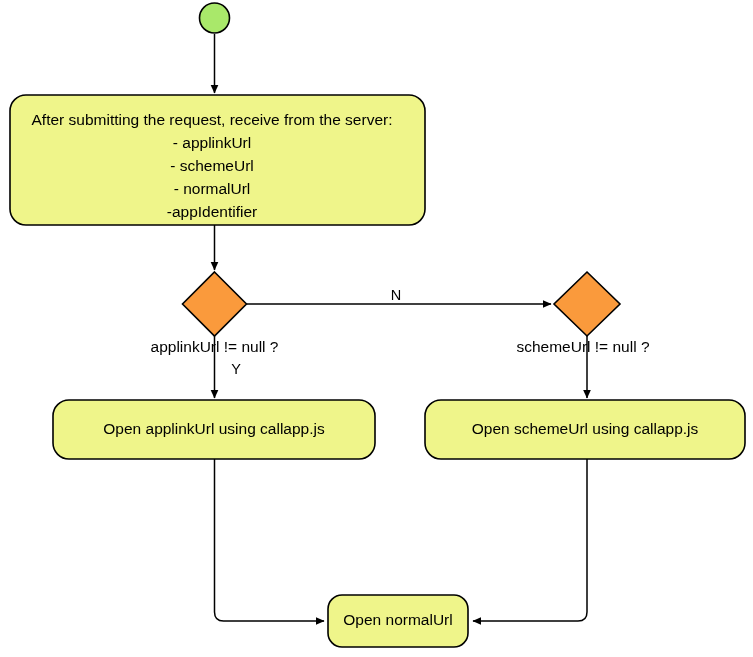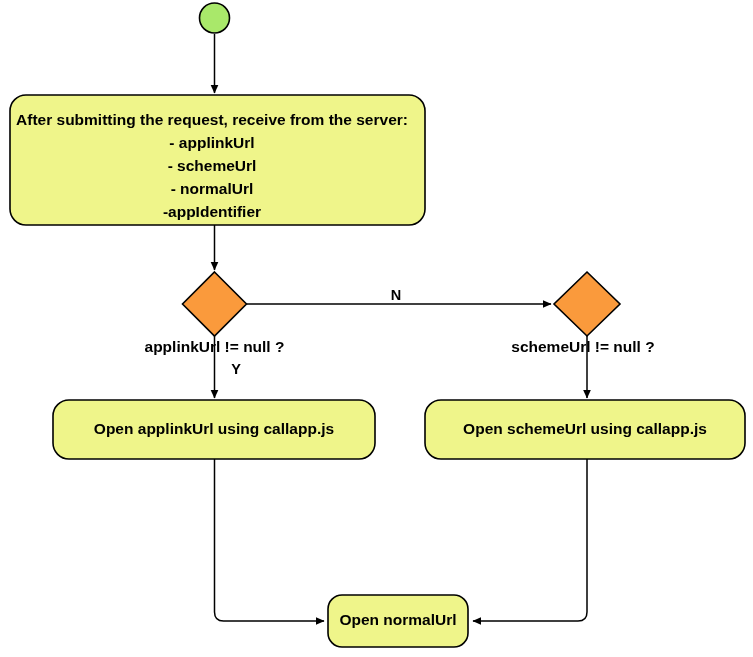--- a/index.html
+++ b/index.html
@@ -11,21 +11,20 @@
     width: 753px;
     height: 657px;
     font-family: "Liberation Sans", sans-serif;
     overflow: hidden;
   }
   #diagram-root {
     position: relative;
     width: 753px;
     height: 657px;
     background: #ffffff;
-    font-weight: bold;
   }
   svg.flow-canvas {
     position: absolute;
     left: 0;
     top: 0;
     width: 753px;
     height: 657px;
   }
   .node-rounded {
     fill: #EFF58A;

